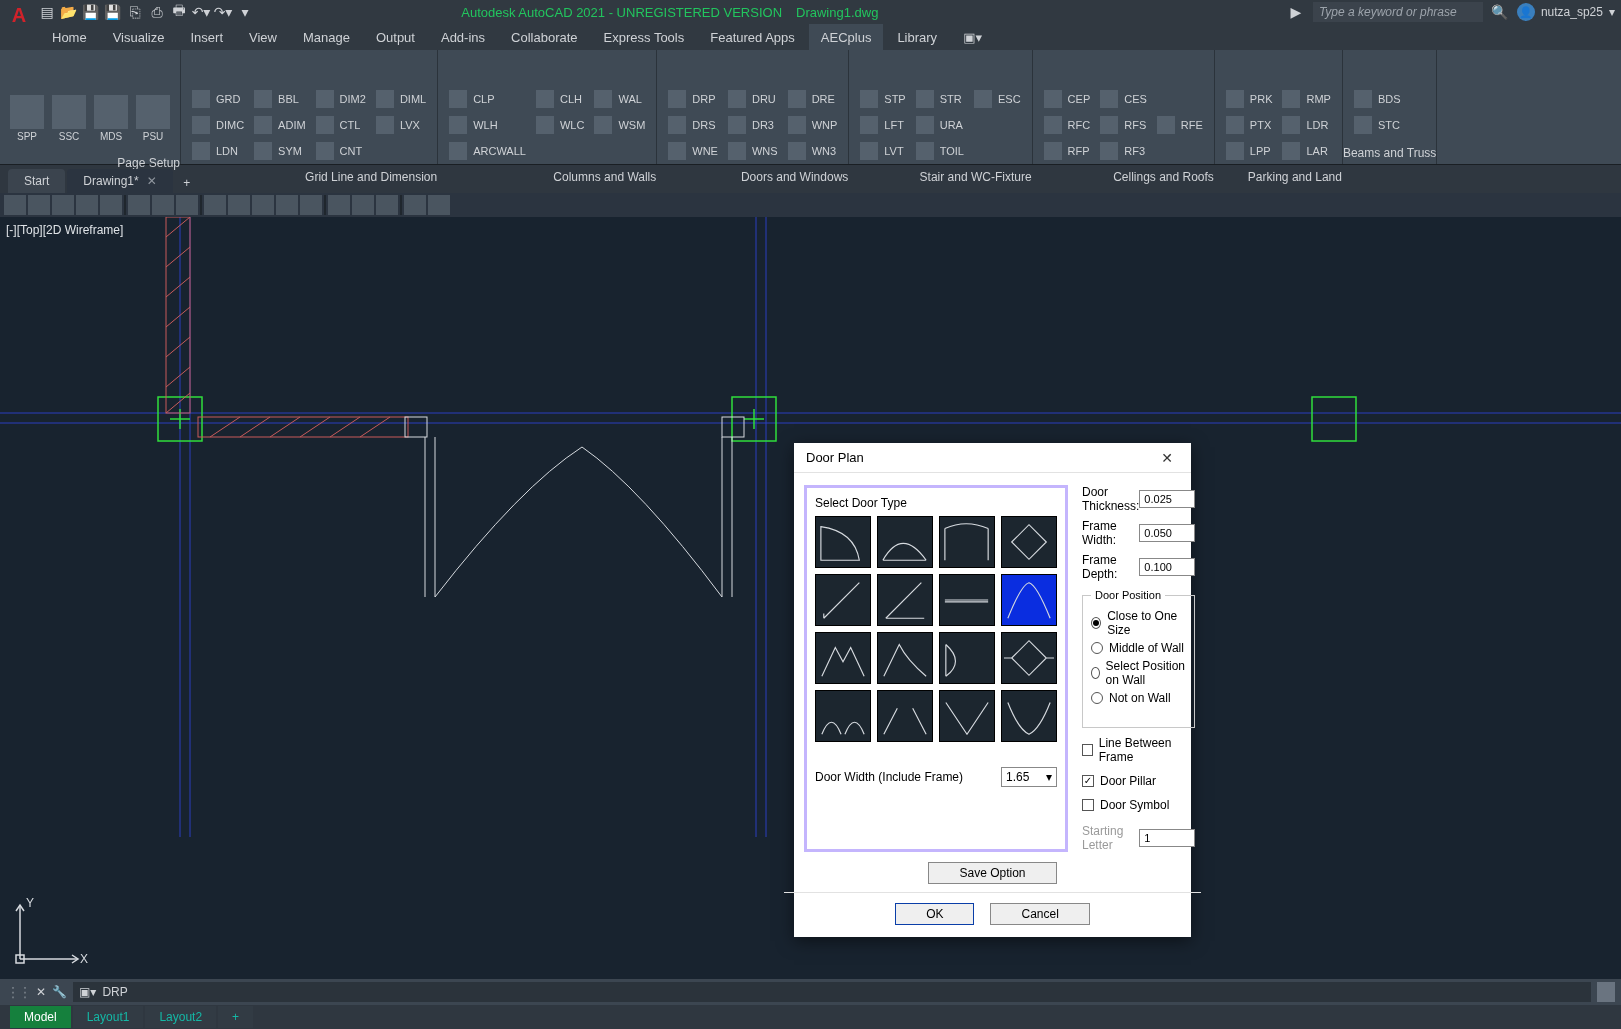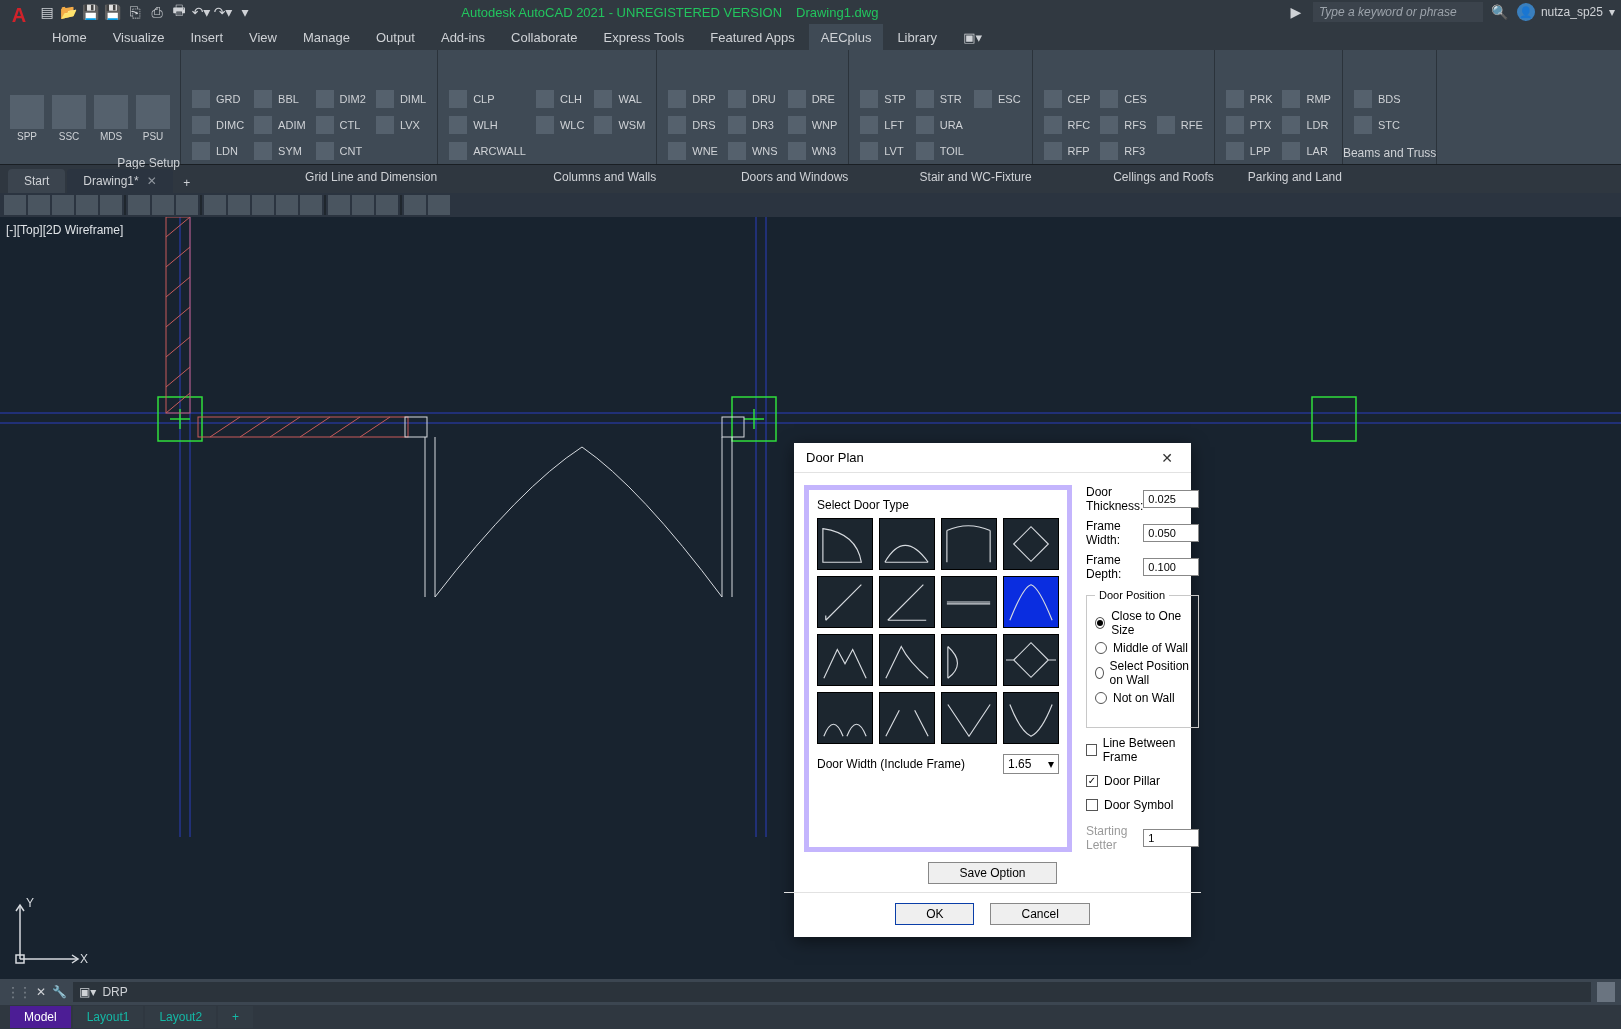--- a/index.html
+++ b/index.html
@@ -37,34 +37,34 @@
 .view-label { position:absolute; top:6px; left:6px; color:#dfe3e7; font-size:12px;}
 .ucs { position:absolute; left:8px; bottom:8px; width:80px; height:80px; }
 .cmdline { height:26px; background:#3c4651; display:flex; align-items:center; padding:0 6px; gap:6px; }
 .cmdline .handle { color:#7e868e; font-size:14px; letter-spacing:-2px;}
 .cmdline .close { color:#cfd2d6; }
 .cmdline .gear { color:#7e868e; }
 .cmdline .prompt { background:#2b333b; height:20px; flex:1; display:flex; align-items:center; padding:0 6px; color:#cfd2d6; gap:6px;}
 .cmdline .scroll { width:18px; height:20px; background:#6a7480;}
 .layout-tabs { height:24px; background:#2f3740; display:flex; align-items:center; padding-left:10px; gap:2px;}
 .ltab { padding:0 14px; height:22px; display:flex; align-items:center; background:#323b44; color:#14b8a6; font-size:12px;}
-.ltab.active { background:#4c1d95; color:#fff;}
+.ltab.active { background:#15803d; color:#fff;}
 
 
 .dialog { position:absolute; top:226px; left:794px; width:397px; background:#fff; color:#000; box-shadow:0 4px 16px rgba(0,0,0,.5); font-size:12px;}
 .dlg-title { height:30px; display:flex; align-items:center; justify-content:space-between; padding:0 12px; border-bottom:1px solid #e2e2e2; font-size:13px;}
 .dlg-close { width:24px; height:24px; display:flex; align-items:center; justify-content:center; font-size:14px; color:#333;}
 .dlg-body { padding:12px 10px 8px; }
 .dlg-columns { display:flex; gap:14px; }
-.doortypes-wrap { flex:0 0 252px; border:5px solid #c4b5fd; padding:8px;}
+.doortypes-wrap { flex:0 0 252px; border:3px solid #c4b5fd; padding:8px;}
 .grid-thumb { display:grid; grid-template-columns:repeat(4, 56px); grid-auto-rows:52px; gap:6px; margin-top:6px;}
 .thumb { background:#1c262f; border:1px solid #000; position:relative;}
 .thumb.selected { background:#0a2de0; }
 .thumb svg { width:100%; height:100%; }
-.width-row { display:flex; align-items:center; justify-content:space-between; margin-top:10px;}
+.width-row { display:flex; align-items:center; justify-content:space-between; margin-top:25px;}
 .sel { border:1px solid #888; background:#fff; height:20px; width:56px; display:flex; align-items:center; justify-content:space-between; padding:0 4px;}
 .right-col { flex:1; display:flex; flex-direction:column; gap:6px;}
 .param-row { display:flex; align-items:center; justify-content:space-between; }
 .param-row input { width:56px; height:18px; border:1px solid #888; padding:0 4px; font-size:11px;}
 .group { border:1px solid #c8c8c8; padding:6px 8px 20px; margin-top:2px;}
 .group legend { font-size:11px; padding:0 4px;}
 .radio-row, .check-row { display:flex; align-items:center; gap:6px; padding:2px 0;}
 .radio { width:12px; height:12px; border:1px solid #555; border-radius:50%; display:inline-flex; align-items:center; justify-content:center;}
 .radio.checked::after { content:""; width:6px; height:6px; background:#000; border-radius:50%;}
 .check { width:12px; height:12px; border:1px solid #555; display:inline-flex; align-items:center; justify-content:center; font-size:10px; line-height:10px;}

